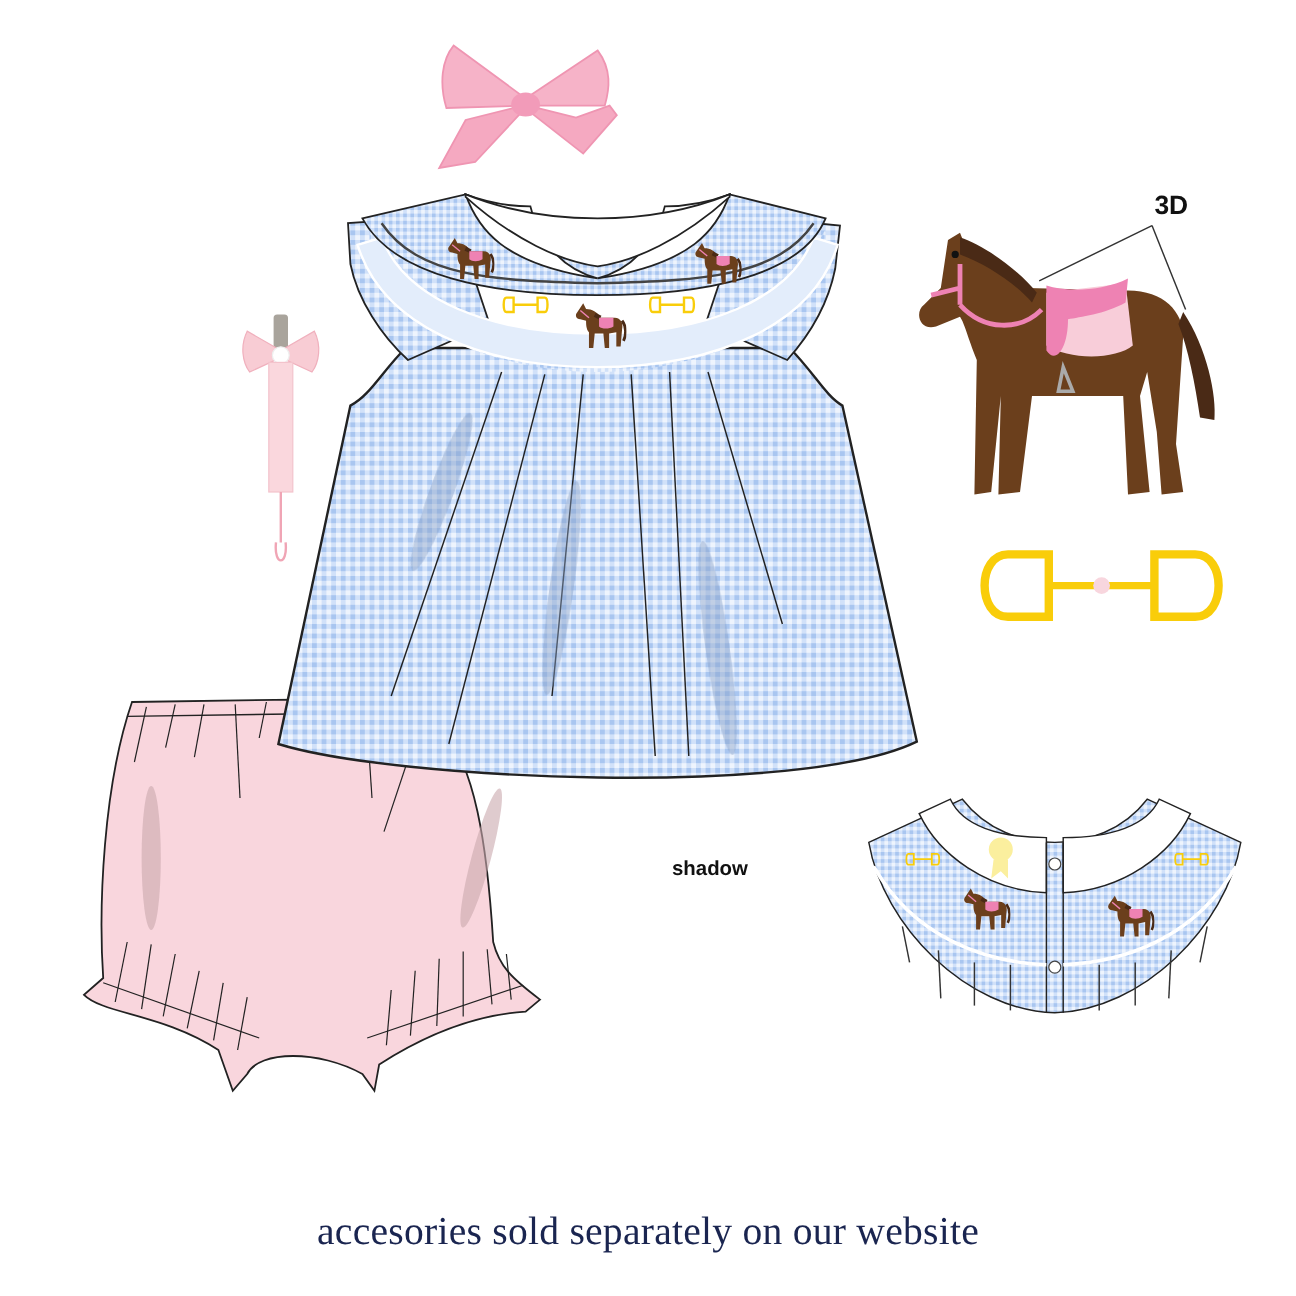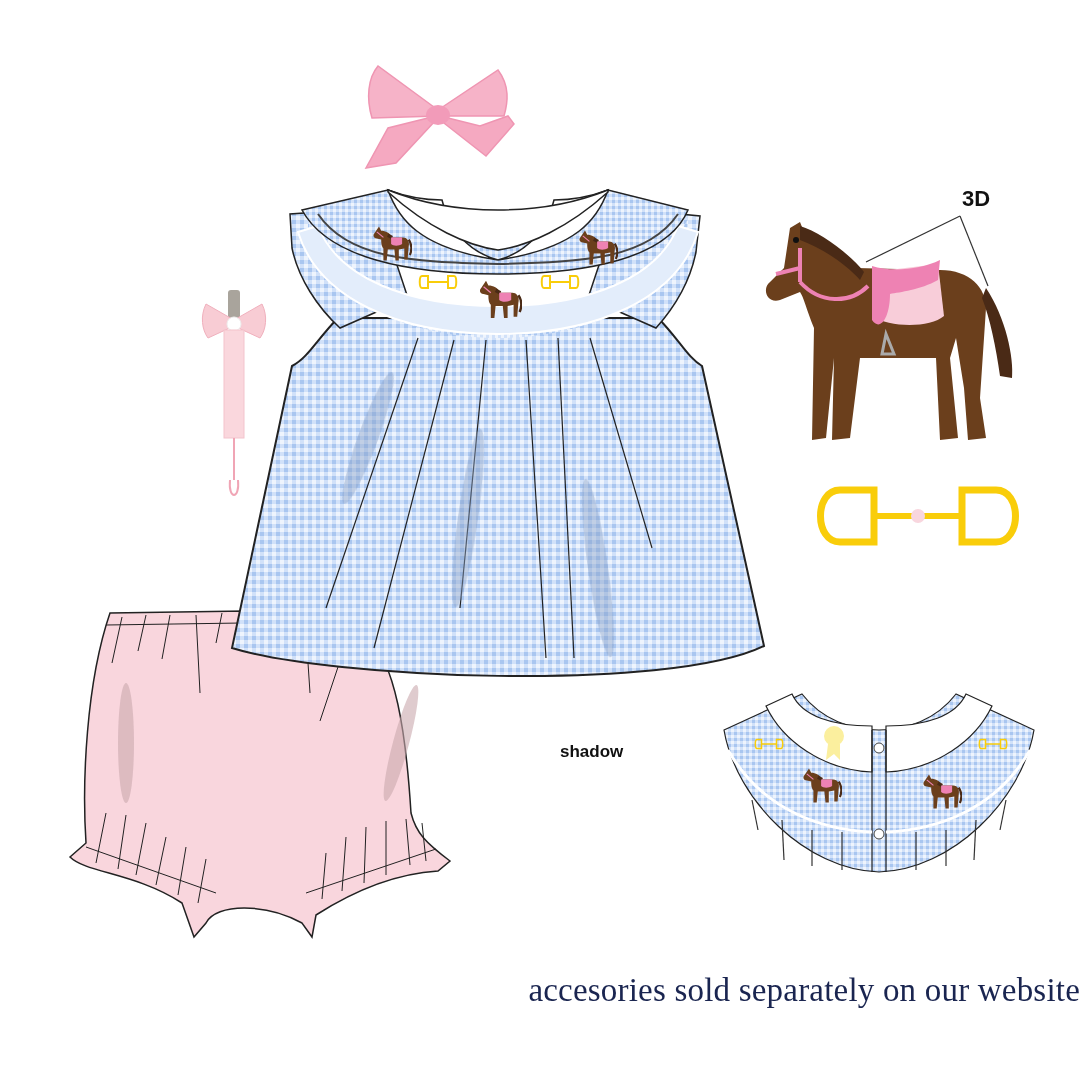--- a/index.html
+++ b/index.html
@@ -1,22 +1,22 @@
 <!DOCTYPE html>
 <html><head>
   <meta charset="utf-8">
   <style>
     html, body { margin: 0; padding: 0; }
     body { width: 1080px; height: 1080px; background: #ffffff; position: relative; overflow: hidden; font-family: "Liberation Sans", sans-serif; }
-    .abs { position: absolute; margin-top: 28px; }
+    .abs { position: absolute; }
     svg { display: block; overflow: visible; }
     .label-bold { font-family: "Liberation Sans", sans-serif; font-weight: bold; color: #111; }
     #label-3d { left: 962px; top: 158px; font-size: 22px; }
     #label-shadow { left: 560px; top: 714px; font-size: 17px; }
-    #footer-caption { left: 0; width: 1080px; top: 944px; text-align: right; font-family: "Liberation Serif", serif; font-size: 33px; color: #1a2550; letter-spacing: 0.2px; }
+    #footer-caption { left: 0; width: 1080px; top: 1009px; text-align: center; font-family: "Liberation Serif", serif; font-size: 33px; color: #1a2550; letter-spacing: 0.2px; }
   </style>
 </head>
 <body>
 
 <svg width="0" height="0" style="position:absolute">
   <defs>
     <pattern id="gingham" width="8" height="8" patternUnits="userSpaceOnUse">
       <rect width="8" height="8" fill="#eef4fd"></rect>
       <rect width="4" height="8" fill="#c9dcf7" opacity="0.8"></rect>
       <rect width="8" height="4" fill="#c9dcf7" opacity="0.8"></rect>

